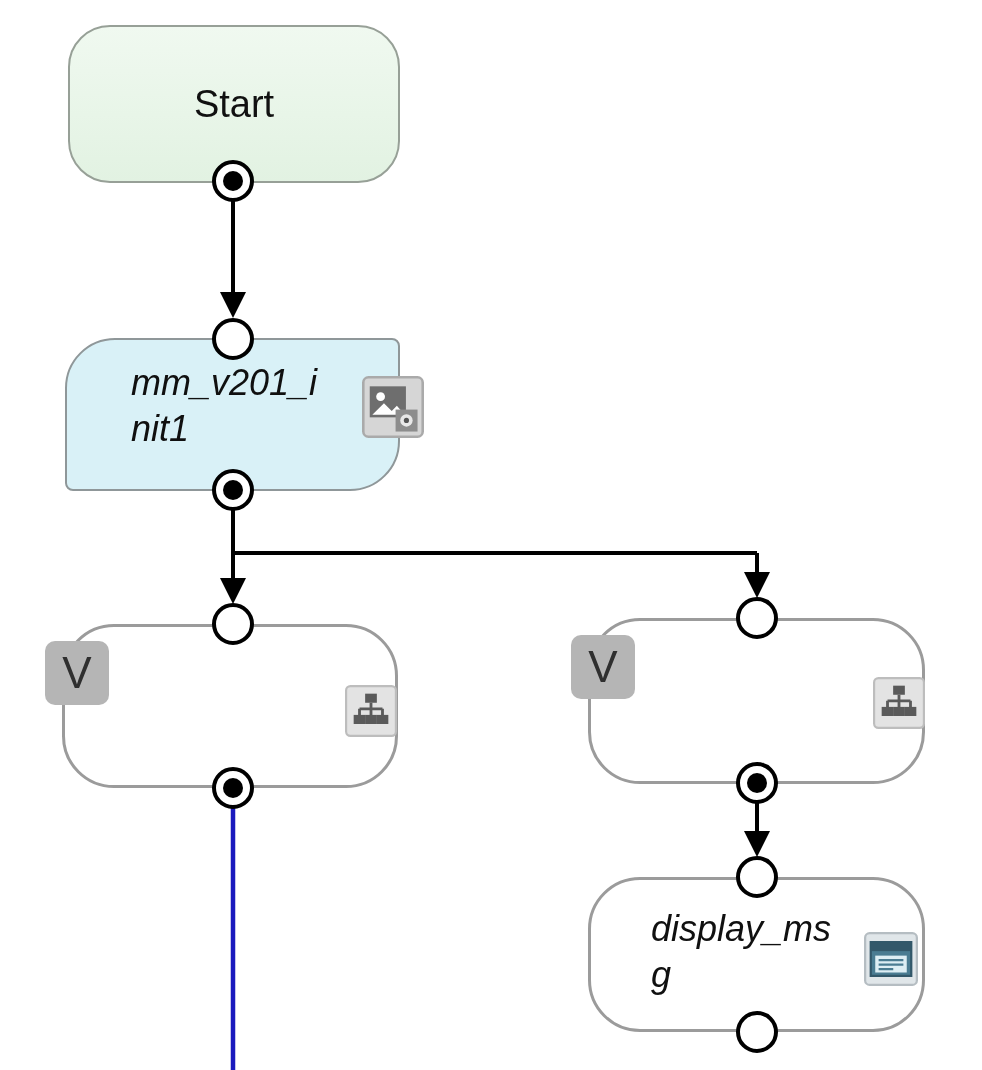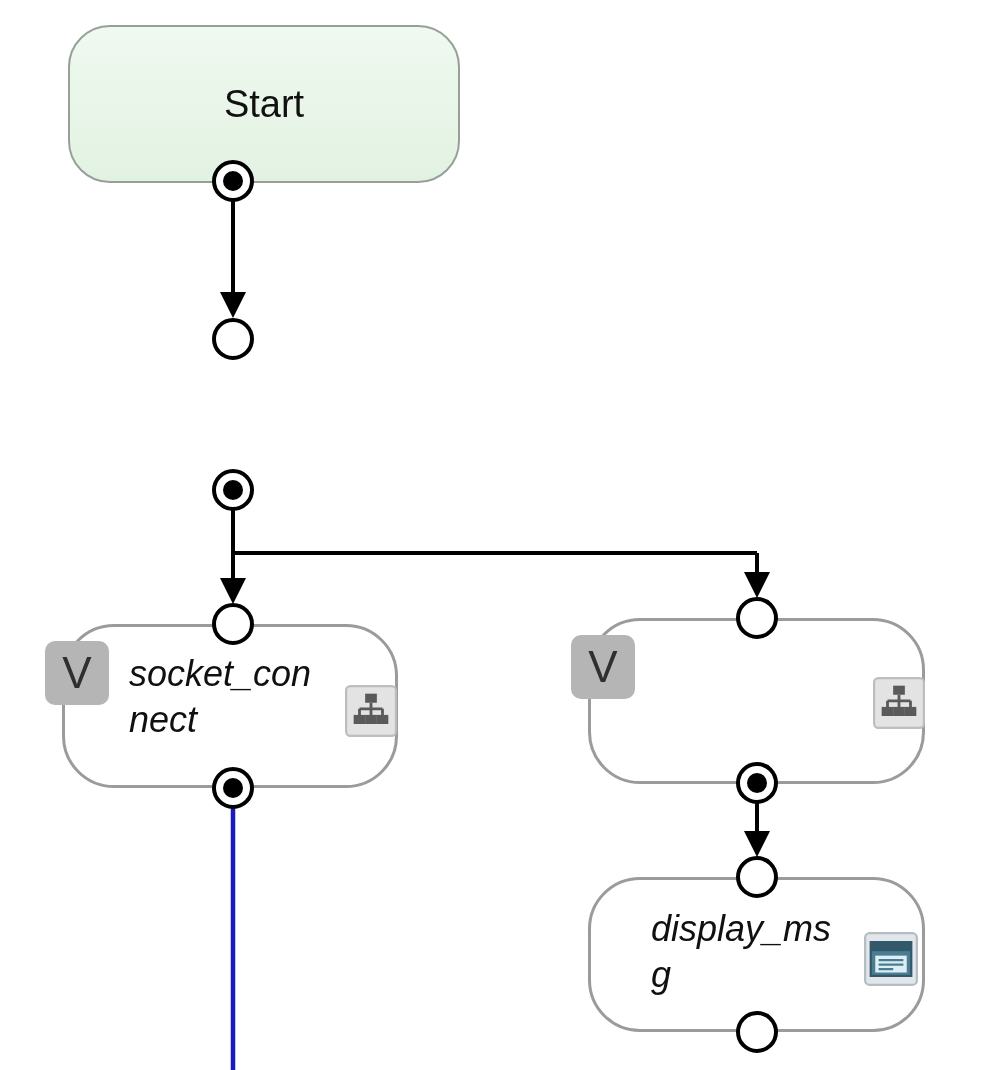--- a/index.html
+++ b/index.html
@@ -9,21 +9,21 @@
     background:#fff;
     overflow:hidden;
     font-family:"Liberation Sans",sans-serif;
   }
   .node{
     position:absolute;
     box-sizing:border-box;
   }
   
   #node-start{
-    left:68px;top:25px;width:392px;height:158px;
+    left:68px;top:25px;width:332px;height:158px;
     background:linear-gradient(180deg,#f0f9f0, var(--start-fill,#e2f2e2));
     border:2px solid #97a097;
     border-radius:42px;
     display:flex;align-items:center;justify-content:center;
   }
   #node-start .label{
     font-size:38px;color:#111;font-style:normal;
   }
   
   #node-init{
@@ -88,25 +88,38 @@
 </style>
 </head>
 <body>
 
 <div class="canvas">
 
   <div class="node" id="node-start">
     <div class="label">Start</div>
   </div>
 
+  <div class="node" id="node-init">
+    <div class="label">mm_v201_i
+nit1</div>
+    <span class="icon">
+      <svg viewBox="0 0 24 24">
+        <rect x="0.5" y="0.5" width="23" height="23" rx="2" fill="#d6d6d6" stroke="#aaaaaa" stroke-width="1"></rect>
+        <rect x="3" y="4" width="14" height="12" fill="#6e6e6e"></rect>
+        <circle cx="7.2" cy="8" r="1.7" fill="#ffffff"></circle>
+        <path d="M4 15 L8.5 10.5 L11.5 13.5 L13.5 11.5 L16.5 15 Z" fill="#ffffff"></path>
+        <rect x="13" y="13" width="8.5" height="8.5" fill="#8d8d8d"></rect>
+        <circle cx="17.2" cy="17.2" r="2.4" fill="#e8e8e8"></circle>
+        <circle cx="17.2" cy="17.2" r="1" fill="#555555"></circle>
+      </svg>
+    </span>
+  </div>
 
   <div class="node plain" id="node-socket-connect">
     <div class="vbadge">V</div>
-    <div class="label">socket_con
-nect</div>
     <span class="icon">
       <svg viewBox="0 0 24 24">
         <rect x="0.5" y="0.5" width="23" height="23" rx="2" fill="#e3e3e3" stroke="#bdbdbd" stroke-width="1"></rect>
         <rect x="9.3" y="4" width="5.4" height="4.2" fill="#5a5a5a"></rect>
         <path d="M12 8.2 V11 M6.7 11 H17.3 M6.7 11 V13.8 M12 11 V13.8 M17.3 11 V13.8" stroke="#5a5a5a" stroke-width="1.3" fill="none"></path>
         <rect x="4" y="13.8" width="5.4" height="4.2" fill="#5a5a5a"></rect>
         <rect x="9.3" y="13.8" width="5.4" height="4.2" fill="#5a5a5a"></rect>
         <rect x="14.6" y="13.8" width="5.4" height="4.2" fill="#5a5a5a"></rect>
       </svg>
     </span>

